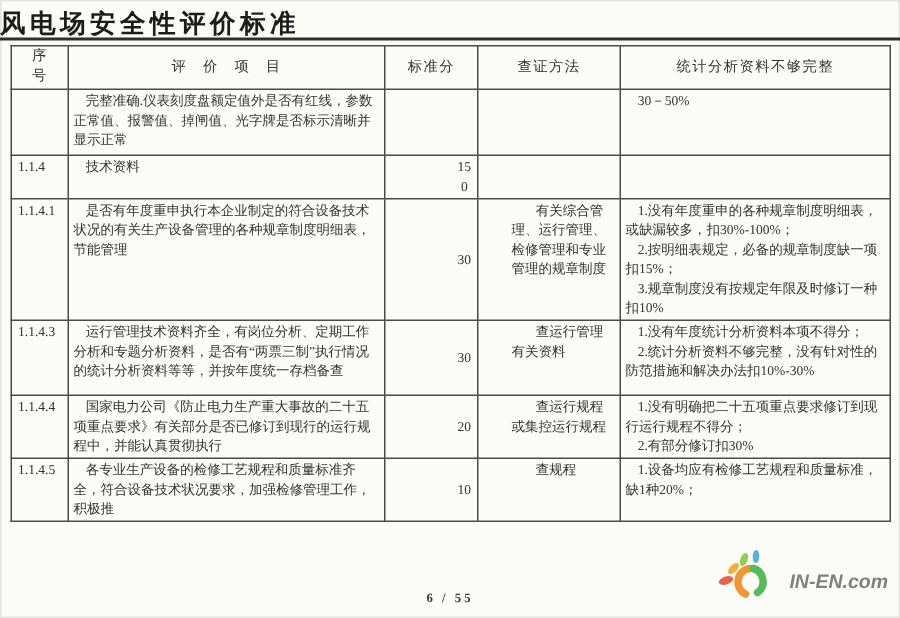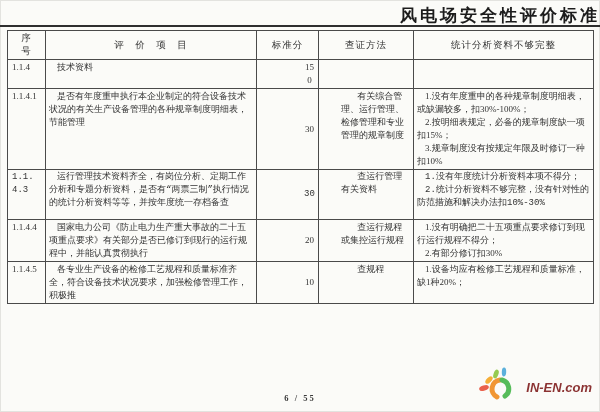--- a/index.html
+++ b/index.html
@@ -7,21 +7,21 @@
     width:600px; height:412px;
     background:#fbfbf8;
     font-family:"Liberation Serif","DejaVu Serif",serif;
     color:#2b2b2b;
     position:relative;
     overflow:hidden;
     box-shadow: inset 0 0 0 1px #e3e3df;
   }
   .title {
     margin:0; padding-top:4px;
-    text-align:right;
+    text-align:left;
     font-size:17px; font-weight:bold;
     letter-spacing:3px;
     color:#1c1c1c;
   }
   .title-rule {
     position:absolute; left:0; top:25px;
     width:600px; height:2px;
     background:#2f2f2f;
   }
   table.eval {
@@ -62,21 +62,21 @@
   }
   .watermark {
     position:absolute; right:8px; bottom:2px;
     display:flex; align-items:center; gap:3px;
     opacity:0.9;
   }
   .wm-text { line-height:1.05; font-family:"Liberation Sans","DejaVu Sans",sans-serif; }
   .wm-brand {
     display:block;
     font-size:13px; font-weight:bold; font-style:italic;
-    color:#7f1d1d;
+    color:#737373;
   }
   .wm-name {
     display:block;
     font-size:16px; font-weight:bold;
     letter-spacing:1px;
     color:rgba(255,255,255,0.05);
     -webkit-text-stroke:1px #45b649;
   }
 </style>
 </head>
@@ -96,39 +96,48 @@
   <thead>
     <tr>
       <th>序　号</th>
       <th>评　价　项　目</th>
       <th>标准分</th>
       <th>查证方法</th>
       <th>统计分析资料不够完整</th>
     </tr>
   </thead>
   <tbody id="table-body">
+      <tr style="height: 44px;">
+        <td class="col-no"></td>
+        <td class="col-item">完整准确.仪表刻度盘额定值外是否有红线，参数正常值、报警值、掉闸值、光字牌是否标示清晰并显示正常</td>
+        <td class="col-score"></td>
+        <td class="col-method"></td>
+        <td class="col-standard">
+          <div class="std-line">30－50%</div>
+        </td>
+      </tr>
       <tr style="height: 14px;">
         <td class="col-no">1.1.4</td>
         <td class="col-item">技术资料</td>
         <td class="col-score">150</td>
         <td class="col-method"></td>
         <td class="col-standard"></td>
       </tr>
       <tr style="height: 78px;">
         <td class="col-no">1.1.4.1</td>
         <td class="col-item">是否有年度重申执行本企业制定的符合设备技术状况的有关生产设备管理的各种规章制度明细表，节能管理</td>
         <td class="col-score">30</td>
         <td class="col-method">有关综合管理、运行管理、检修管理和专业管理的规章制度</td>
         <td class="col-standard">
           <div class="std-line">1.没有年度重申的各种规章制度明细表，或缺漏较多，扣30%-100%；</div>
           <div class="std-line">2.按明细表规定，必备的规章制度缺一项扣15%；</div>
           <div class="std-line">3.规章制度没有按规定年限及时修订一种扣10%</div>
         </td>
       </tr>
-      <tr style="height: 50px; font-family: Liberation Mono, monospace;">
+      <tr style="height: 50px;">
         <td class="col-no">1.1.4.3</td>
         <td class="col-item">运行管理技术资料齐全，有岗位分析、定期工作分析和专题分析资料，是否有“两票三制”执行情况的统计分析资料等等，并按年度统一存档备查</td>
         <td class="col-score">30</td>
         <td class="col-method">查运行管理有关资料</td>
         <td class="col-standard">
           <div class="std-line">1.没有年度统计分析资料本项不得分；</div>
           <div class="std-line">2.统计分析资料不够完整，没有针对性的防范措施和解决办法扣10%-30%</div>
         </td>
       </tr>
       <tr style="height: 30px;">

